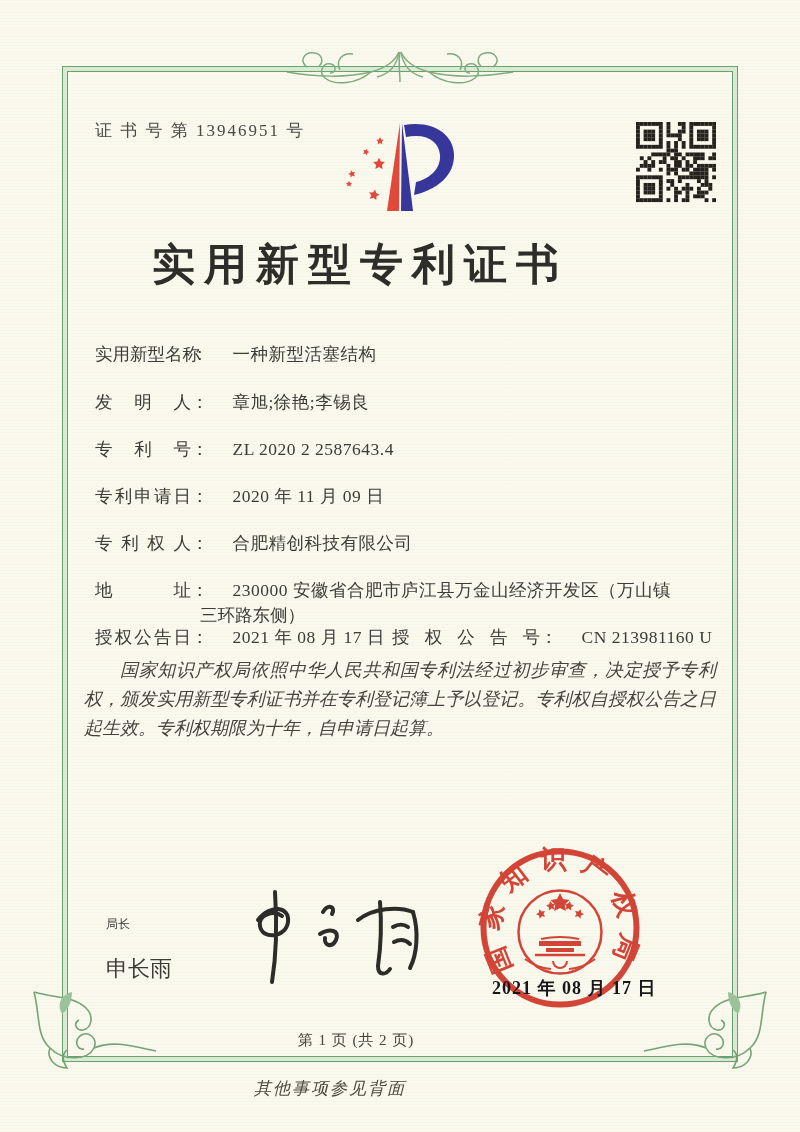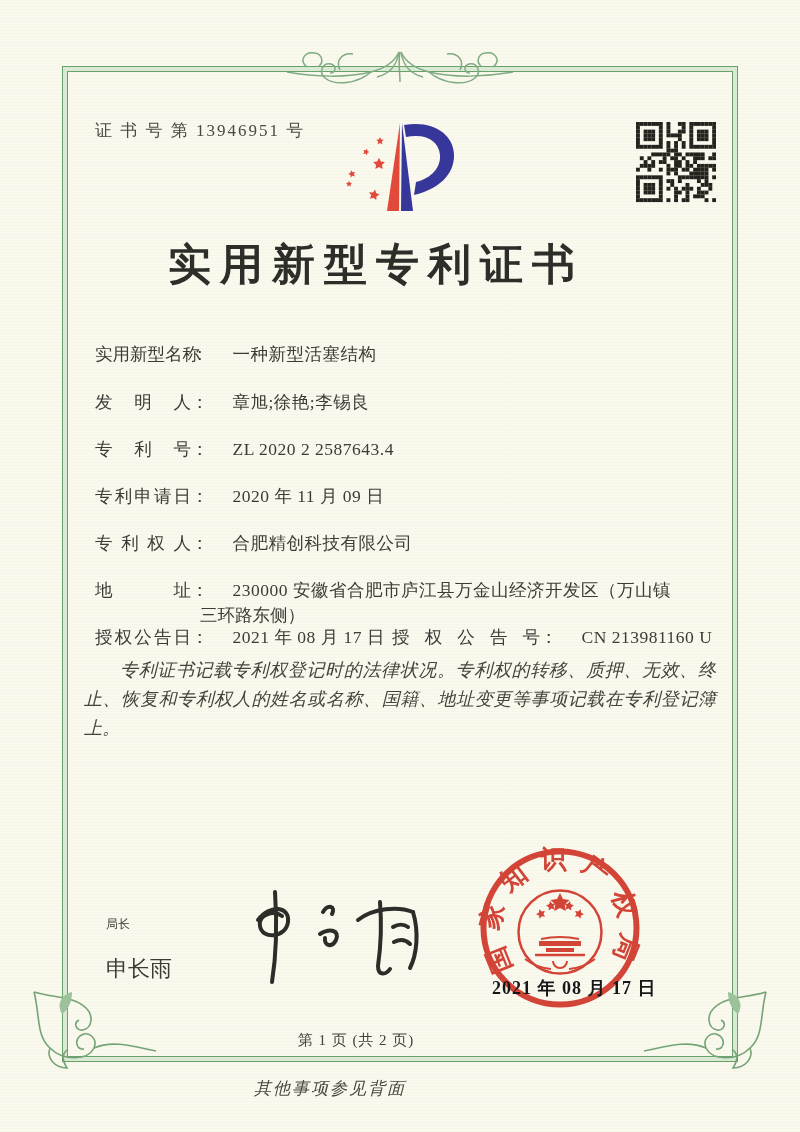--- a/index.html
+++ b/index.html
@@ -12,21 +12,21 @@
   }
   .abs{position:absolute;}
   
   .frame{
     left:62px;top:66px;width:674px;height:994px;
     border:1.5px solid #69a06b;
     box-shadow:inset 0 0 0 4px #d9e9d4, inset 0 0 0 5px #69a06b;
   }
   .certno{left:95px;top:119px;font-size:17px;letter-spacing:2px;color:#4a4a44;}
   .title{left:0;top:236px;width:720px;text-align:center;font-size:43px;font-weight:700;
-         letter-spacing:9px;color:#2d2d29;margin-left:16px;}
+         letter-spacing:9px;color:#2d2d29;}
   .row{left:95px;font-size:17.5px;color:#3c3b36;white-space:nowrap;}
   .flabel{display:inline-block;width:96px;text-align:justify;text-align-last:justify;vertical-align:bottom;}
   .flabel2{display:inline-block;width:148px;text-align:justify;text-align-last:justify;vertical-align:bottom;}
   .fvalue{margin-left:24px;letter-spacing:0.5px;}
   .addr2{left:200px;top:603px;font-size:17.5px;color:#3c3b36;}
   .paras{left:84px;top:656px;width:632px;font-size:18px;line-height:29px;
          text-align:justify;color:#45433c;font-style:italic;}
   .paras p{margin:0;text-indent:2em;}
   .sign-role{left:106px;top:916px;font-size:12px;color:#3c3b36;}
   .sign-name{left:106px;top:954px;font-size:22px;color:#3c3b36;}
@@ -355,21 +355,21 @@
 </div>
 <div class="abs addr2">三环路东侧）</div>
 <div class="abs row" style="top:625px">
   <span class="flabel">授权公告日</span><span>：</span><span class="fvalue">2021 年 08 月 17 日</span>
 </div>
 <div class="abs row" style="left:392px;top:625px">
   <span class="flabel2">授权公告号</span><span>：</span><span class="fvalue">CN 213981160 U</span>
 </div>
 
 <div class="abs paras">
-  <p>专利证书记载专利权登记时的法律状况。专利权的转移、质押、无效、终止、恢复和专利权人的姓名或名称、国籍、地址变更等事项记载在专利登记簿上。</p>
+  <p>国家知识产权局依照中华人民共和国专利法经过初步审查，决定授予专利权，颁发实用新型专利证书并在专利登记簿上予以登记。专利权自授权公告之日起生效。专利权期限为十年，自申请日起算。</p>
 </div>
 
 <div class="abs sign-role">局长</div>
 <div class="abs sign-name">申长雨</div>
 
 <svg class="abs" style="left:228px;top:882px" width="200" height="105" viewBox="0 0 200 105">
   <g stroke="#2c2c28" stroke-width="4" fill="none" stroke-linecap="round">
     <path d="M30,38 C42,22 62,24 60,40 C58,56 34,58 32,44 C30,32 46,28 54,34"></path>
     <path d="M47,10 C49,40 48,75 44,100"></path>
     <path d="M95,30 C100,22 108,24 104,32"></path>

